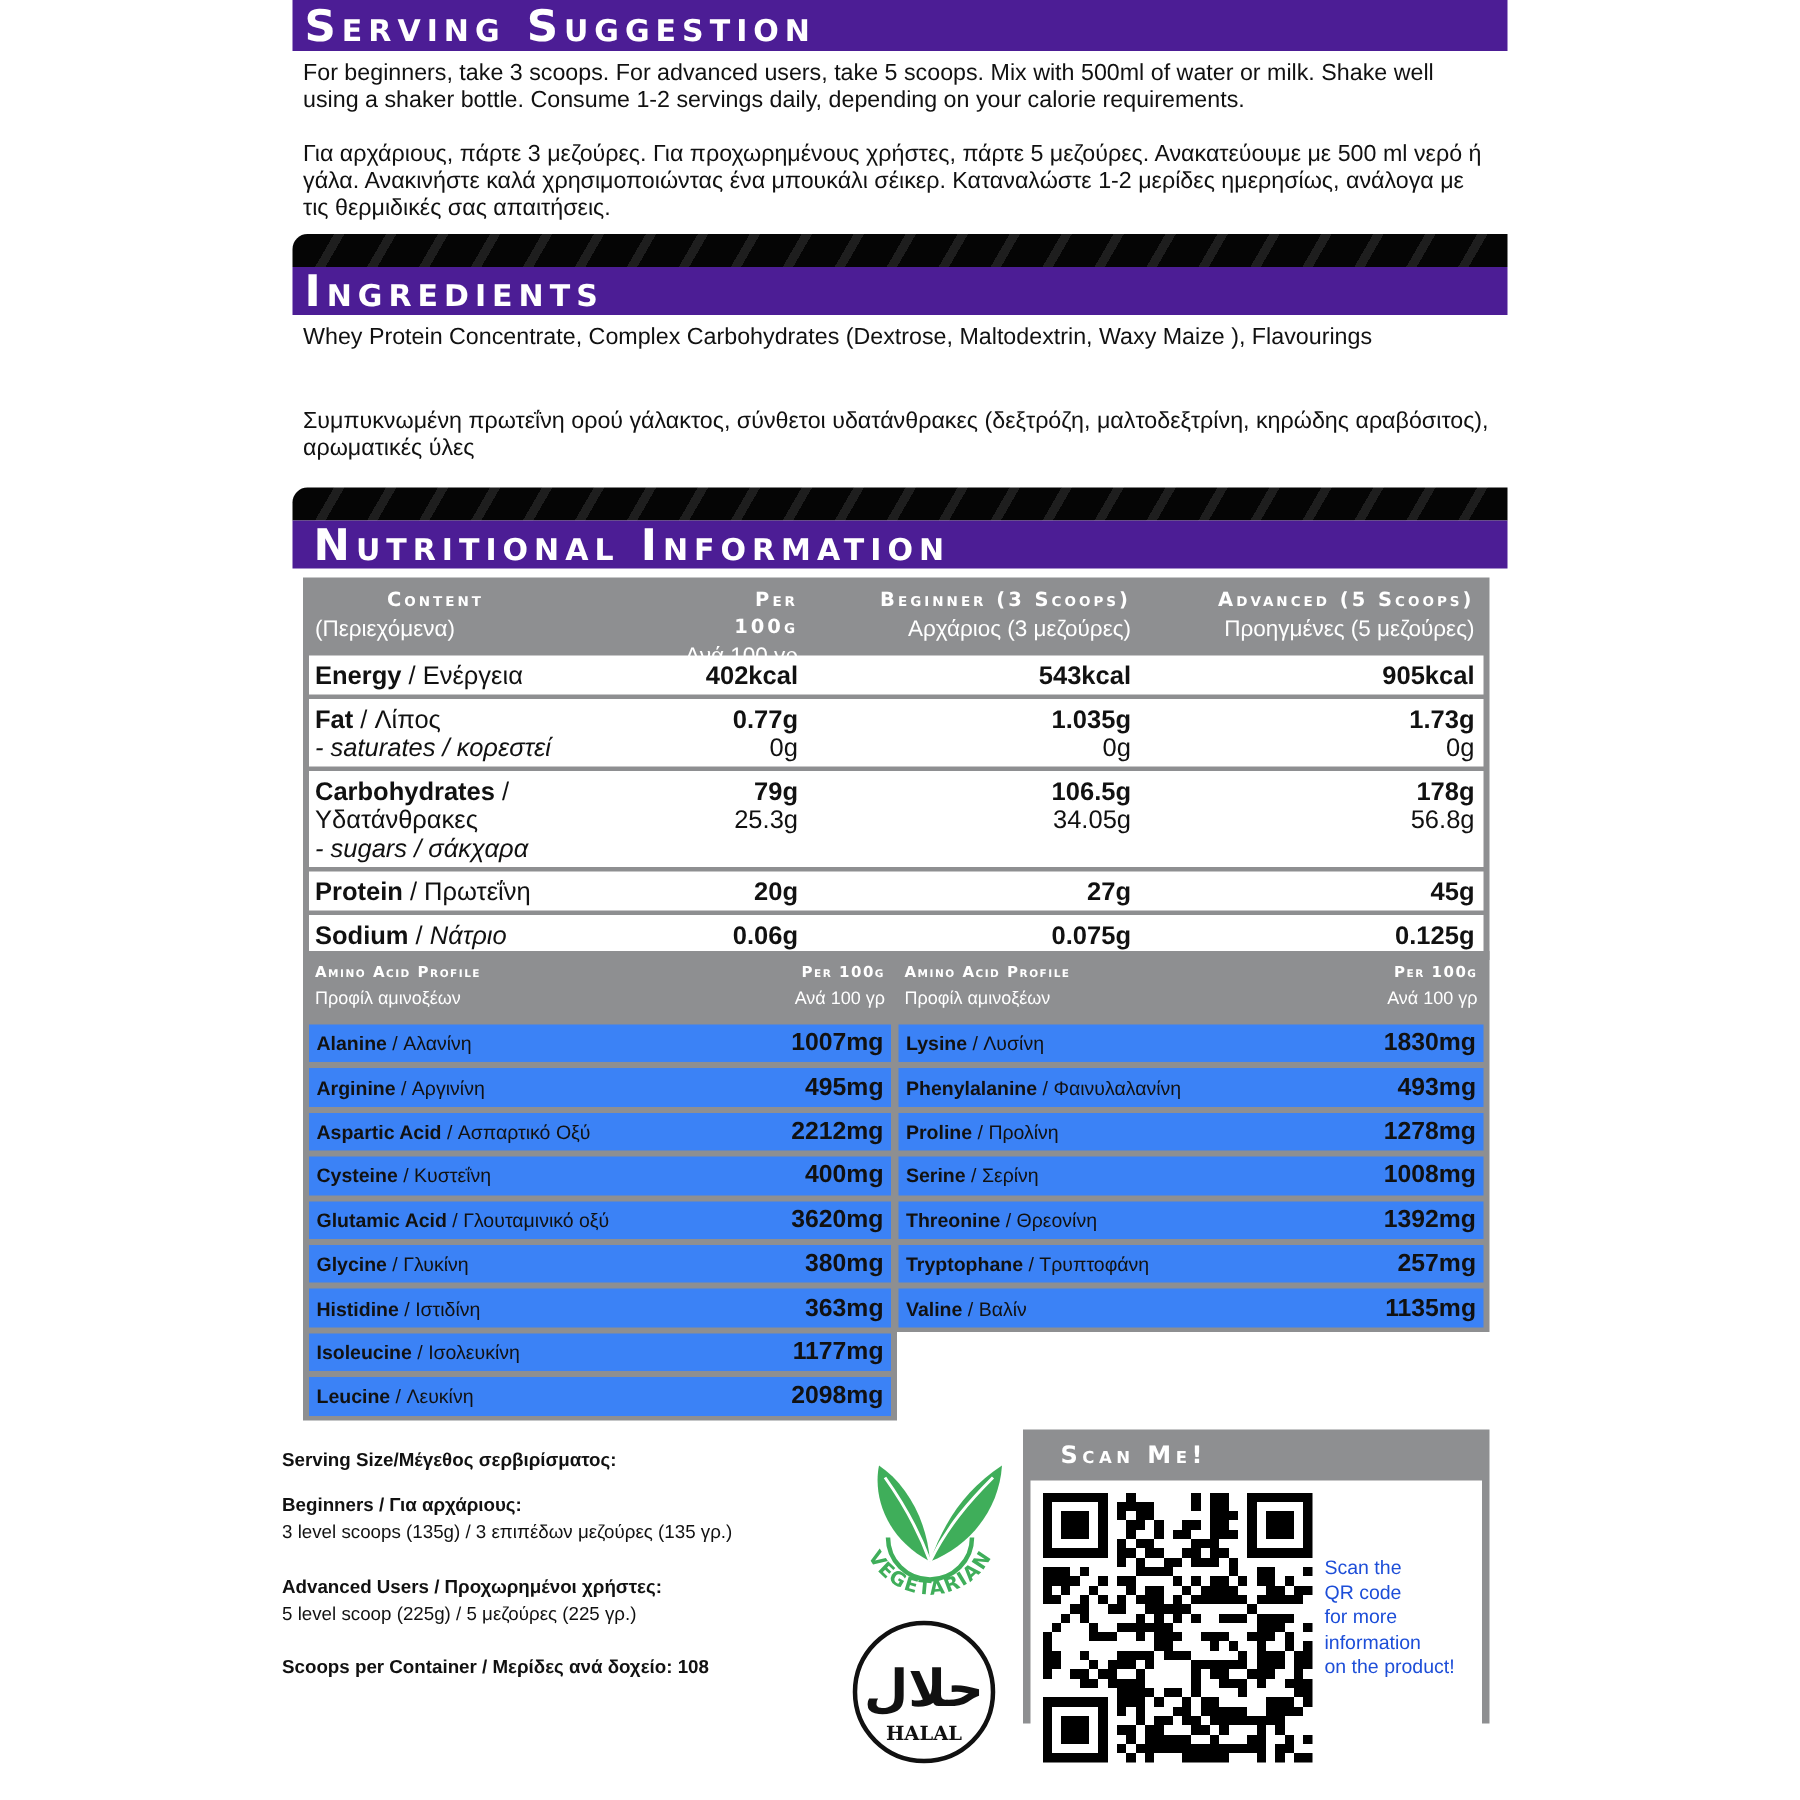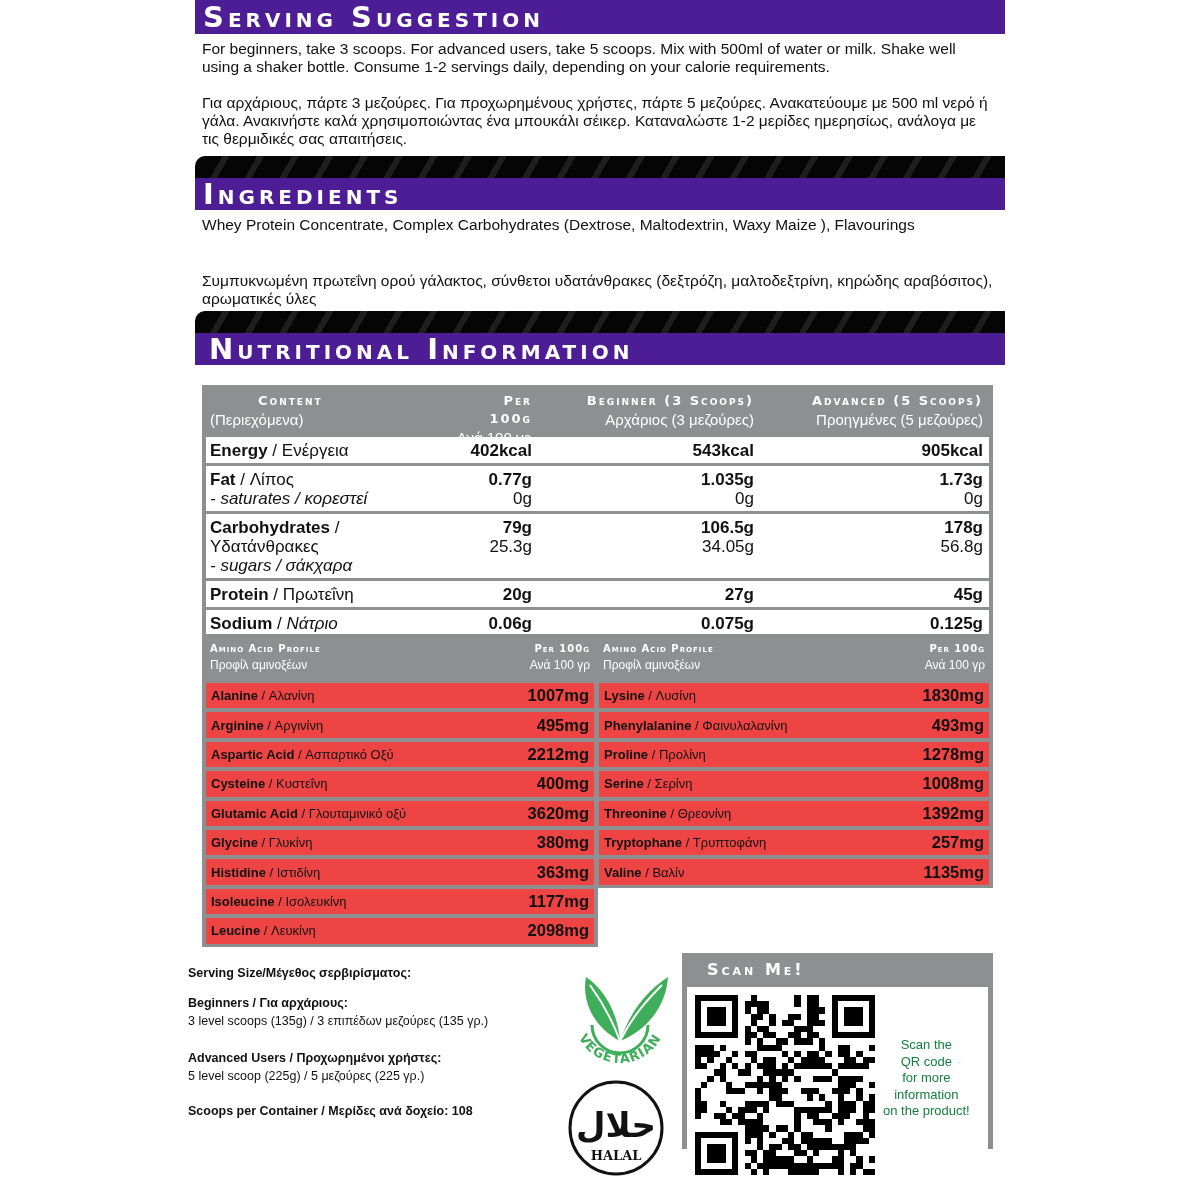--- a/index.html
+++ b/index.html
@@ -32,21 +32,21 @@
     line-height: 18px;
     color: #111;
     padding: 6px 8px 0 7px;
   }
   .body-text p { margin-bottom: 18px; }
 
   #serving { top: 0; }
   #serving .section-head { height: 34px; line-height: 34px; }
   #serving .body-text { height: 122px; }
 
-  #ingredients .body-text { height: 101px; }
+  #ingredients .body-text { height: 115px; }
   #ingredients .body-text p.en { margin-bottom: 38px; }
 
   
   .nut-table {
     position: absolute; left: 202px; top: 385px; width: 791px;
     background: #8e8f91; padding: 3px 4px 4px 4px;
   }
   .nut-header { display: flex; color: #fff; padding: 4px 4px 2px 4px; height: 46px; }
   .nut-header .col { font-size: 13px; }
   .nut-header .en { font-family: "DejaVu Sans", sans-serif; font-variant: small-caps; letter-spacing: 2px; font-weight: bold; font-size: 13px; line-height: 18px; margin-left: 48px; }
@@ -65,41 +65,41 @@
   .amino {
     position: absolute; top: 634px; width: 396px;
     background: #8e8f91; padding: 3px 4px 3px 4px;
   }
   .amino.left { left: 202px; }
   .amino.right { left: 595px; width: 398px; }
   .amino-head { display: flex; justify-content: space-between; color: #fff; padding: 4px 4px 4px 4px; height: 42px; }
   .amino-head .en { font-family: "DejaVu Sans", sans-serif; font-variant: small-caps; letter-spacing: 1px; font-weight: bold; font-size: 10px; line-height: 16px; }
   .amino-head .gr { font-size: 12px; line-height: 16px; }
   .amino-head .r { text-align: right; }
-  .amino-row { background: #ef4444; margin-top: 4px; height: 25.4px; display: flex; justify-content: space-between; align-items: center; padding: 0 5px 0 5px; }
+  .amino-row { background: #3b82f6; margin-top: 4px; height: 25.4px; display: flex; justify-content: space-between; align-items: center; padding: 0 5px 0 5px; }
   .amino-row .name { font-size: 13px; }
   .amino-row .name b { font-weight: bold; }
   .amino-row .val { font-size: 16.5px; font-weight: bold; }
 
   
   .serving-size { position: absolute; left: 188px; top: 964px; width: 350px; font-size: 12.5px; line-height: 18px; }
   .serving-size .b { font-weight: bold; }
   .serving-size .gap { height: 12px; }
 
   .badges { position: absolute; left: 560px; top: 955px; width: 120px; }
   .badge { display: block; }
 
   .scan {
     position: absolute; left: 682px; top: 953px; width: 311px; height: 196px;
     background: #8e8f91; padding: 0 5px 5px 5px;
   }
   .scan-title { color: #fff; font-family: "DejaVu Sans", sans-serif; font-variant: small-caps; font-weight: bold; letter-spacing: 3px; font-size: 16px; height: 34px; line-height: 34px; padding-left: 20px; }
   .scan-body { background: #fff; height: 196px; display: flex; padding: 8px 6px 6px 8px; }
   .qr { width: 180px; height: 180px; }
-  .scan-text { font-size: 13px; line-height: 16.5px; padding-left: 8px; padding-top: 42px; color: #15803d; white-space: pre-line; text-align: center; }
+  .scan-text { font-size: 13px; line-height: 16.5px; padding-left: 8px; padding-top: 42px; color: #1d4ed8; white-space: pre-line; }
 </style>
 </head>
 <body>
 
 <div class="page">
 
   <section id="serving">
     <div class="section-head">Serving Suggestion</div>
     <div class="body-text">
       <p>For beginners, take 3 scoops. For advanced users, take 5 scoops. Mix with 500ml of water or milk. Shake well using a shaker bottle. Consume 1-2 servings daily, depending on your calorie requirements.</p>

